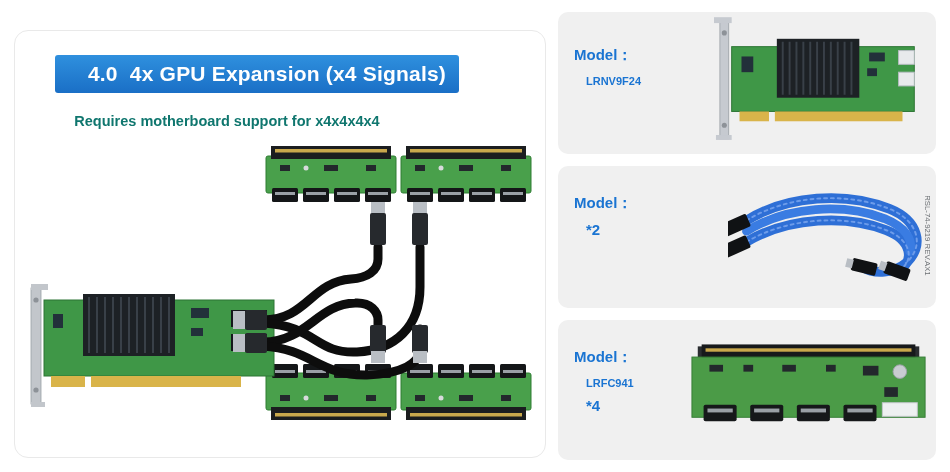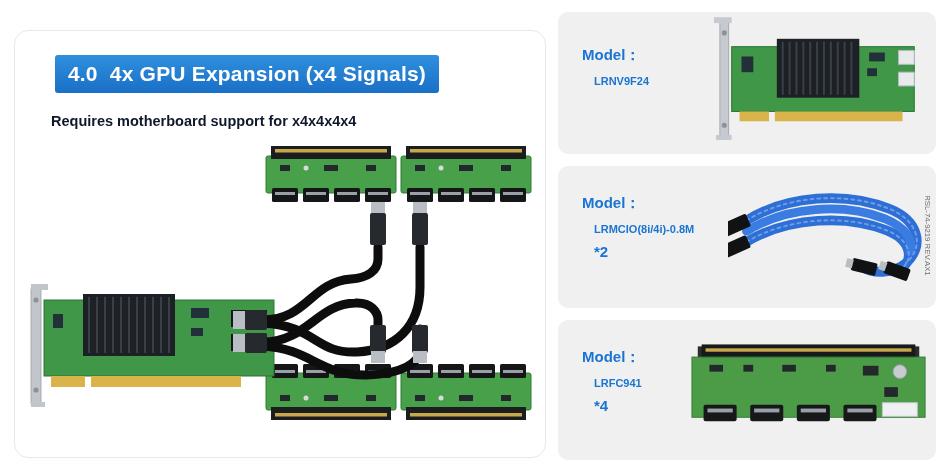--- a/index.html
+++ b/index.html
@@ -8,38 +8,38 @@
     background:#ffffff;font-family:"Liberation Sans",sans-serif;
   }
   
   .left-panel{
     position:absolute;left:14px;top:30px;width:530px;height:426px;
     background:#ffffff;border:1px solid #e9e9e9;border-radius:14px;
   }
   .banner{
     position:absolute;left:40px;top:24px;width:384px;height:38px;
     background:linear-gradient(180deg,#2f90de 0%,#1a6fc6 100%);
-    border-radius:3px;display:flex;align-items:center;justify-content:center;
+    border-radius:3px;display:flex;align-items:center;justify-content:center;padding-left:20px;
   }
   .banner span{
     color:#ffffff;font-size:21px;font-weight:bold;white-space:pre;letter-spacing:0.2px;
   }
   .subtitle{
-    position:absolute;left:36px;top:82px;width:352px;text-align:left;
-    color:#0f172a;font-size:14.5px;font-weight:bold;
+    position:absolute;left:36px;top:82px;width:352px;text-align:center;
+    color:#0f766e;font-size:14.5px;font-weight:bold;
   }
   .diagram-svg{position:absolute;left:0;top:0;width:530px;height:426px;}
   
   .panel{
     position:absolute;left:558px;width:378px;background:#f0f0f0;border-radius:10px;
   }
   .panel-1{top:12px;height:142px;}
   .panel-2{top:166px;height:142px;}
   .panel-3{top:320px;height:140px;}
-  .product-text{position:absolute;left:16px;top:28px;z-index:2;margin-left:8px;}
+  .product-text{position:absolute;left:16px;top:28px;z-index:2;}
   .panel-1 .product-text{top:34px;}
   .model-label{color:#1a74d2;font-size:15px;font-weight:bold;}
   .model-name{color:#1a74d2;font-size:11px;font-weight:bold;margin:10px 0 0 12px;white-space:nowrap;}
   .model-qty{color:#1a74d2;font-size:15px;font-weight:bold;margin:8px 0 0 12px;}
   .illus{position:absolute;z-index:1;}
   .illus-card{right:6px;top:4px;width:216px;height:132px;}
   .illus-cable{right:2px;top:4px;width:206px;height:136px;}
   .illus-board{right:8px;top:24px;width:238px;height:98px;}
 </style>
 </head>
@@ -176,21 +176,20 @@
       <rect x="156" y="52" width="10" height="8" fill="#22303a"></rect>
       <rect x="188" y="34" width="16" height="14" fill="#e8eaec" stroke="#b7bcc2"></rect>
       <rect x="188" y="56" width="16" height="14" fill="#e8eaec" stroke="#b7bcc2"></rect>
     </g>
   </svg>
 </section>
 
 <section class="panel panel-2">
   <div class="product-text">
     <div class="model-label">Model：</div>
-    <div class="model-name">LRMCIO(8i/4i)-0.8M</div>
     <div class="model-qty">*2</div>
   </div>
   <svg class="illus illus-cable" viewBox="0 0 210 140">
     <g fill="none" stroke-linecap="round">
       <path d="M18,52 C60,26 120,22 165,40 C195,52 202,78 182,96 C170,106 150,108 138,100" stroke="#2e6fd6" stroke-width="10"></path>
       <path d="M18,74 C62,48 122,46 162,62 C188,72 192,94 174,104" stroke="#2e6fd6" stroke-width="10"></path>
       <path d="M18,63 C60,37 118,34 160,50 C182,59 190,72 186,84" stroke="#3a7ce2" stroke-width="9"></path>
       <path d="M18,52 C60,26 120,22 165,40 C195,52 202,78 182,96" stroke="#6d9cea" stroke-width="2" stroke-dasharray="3 4"></path>
       <path d="M18,74 C62,48 122,46 162,62 C188,72 192,94 174,104" stroke="#6d9cea" stroke-width="2" stroke-dasharray="3 4"></path>
     </g>

